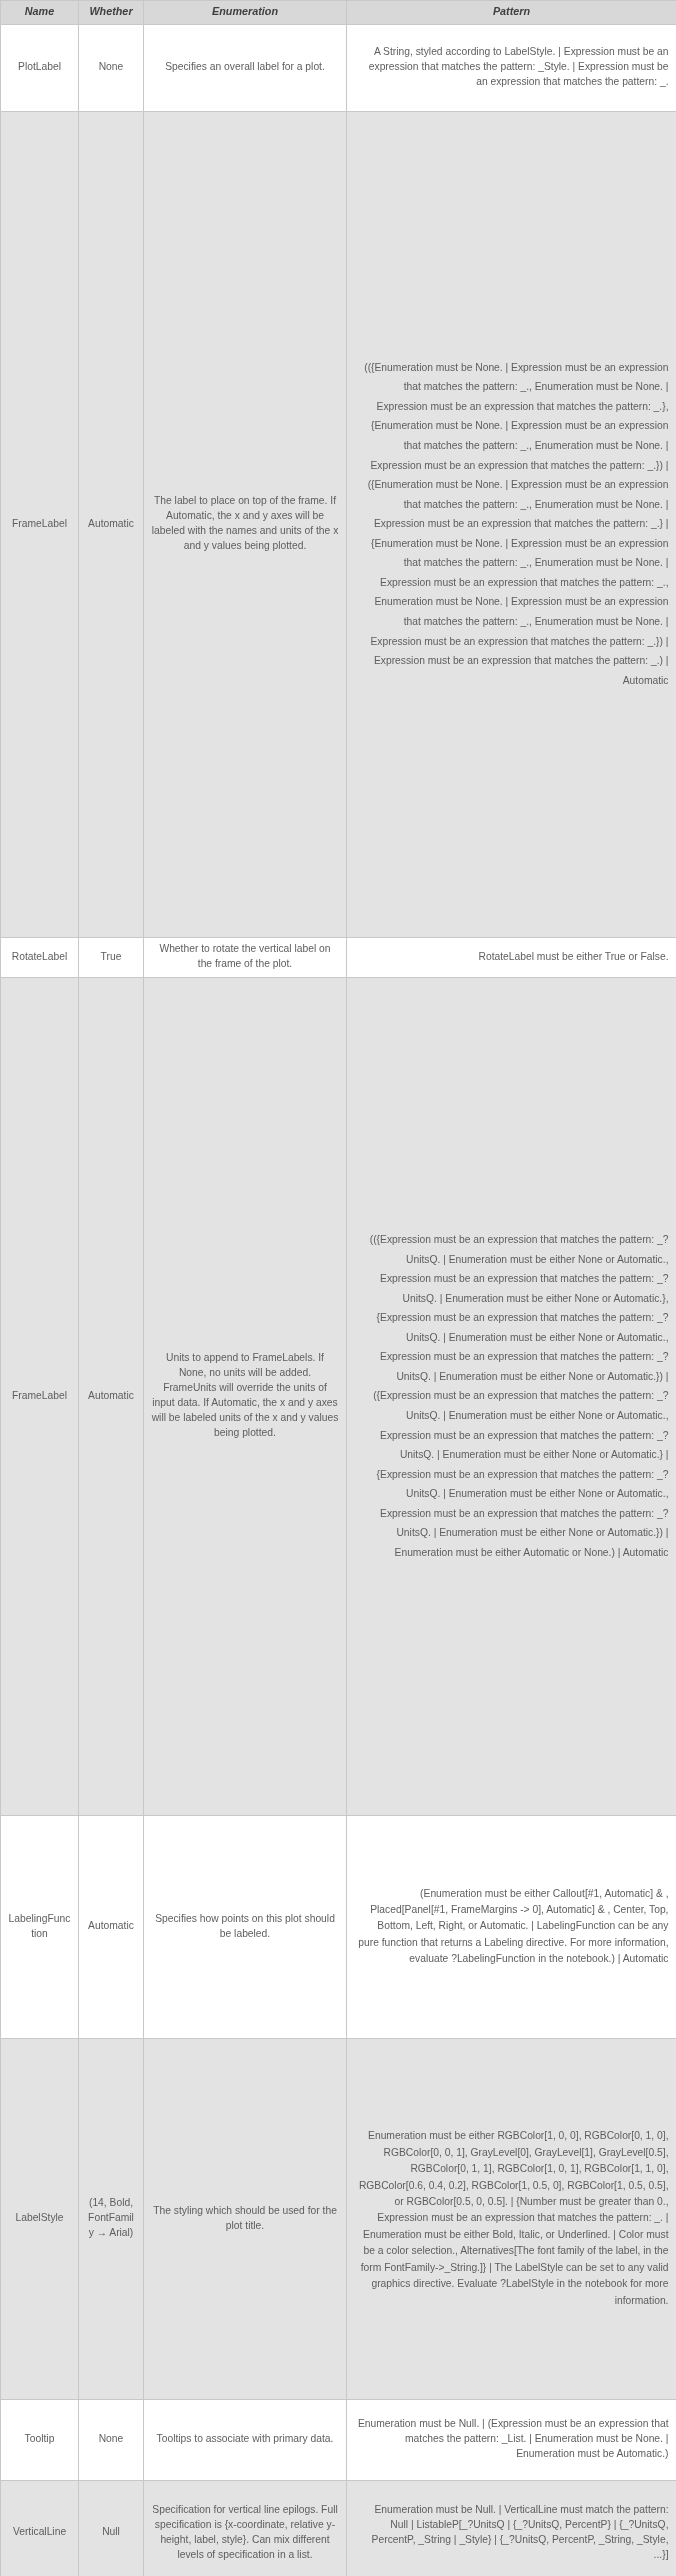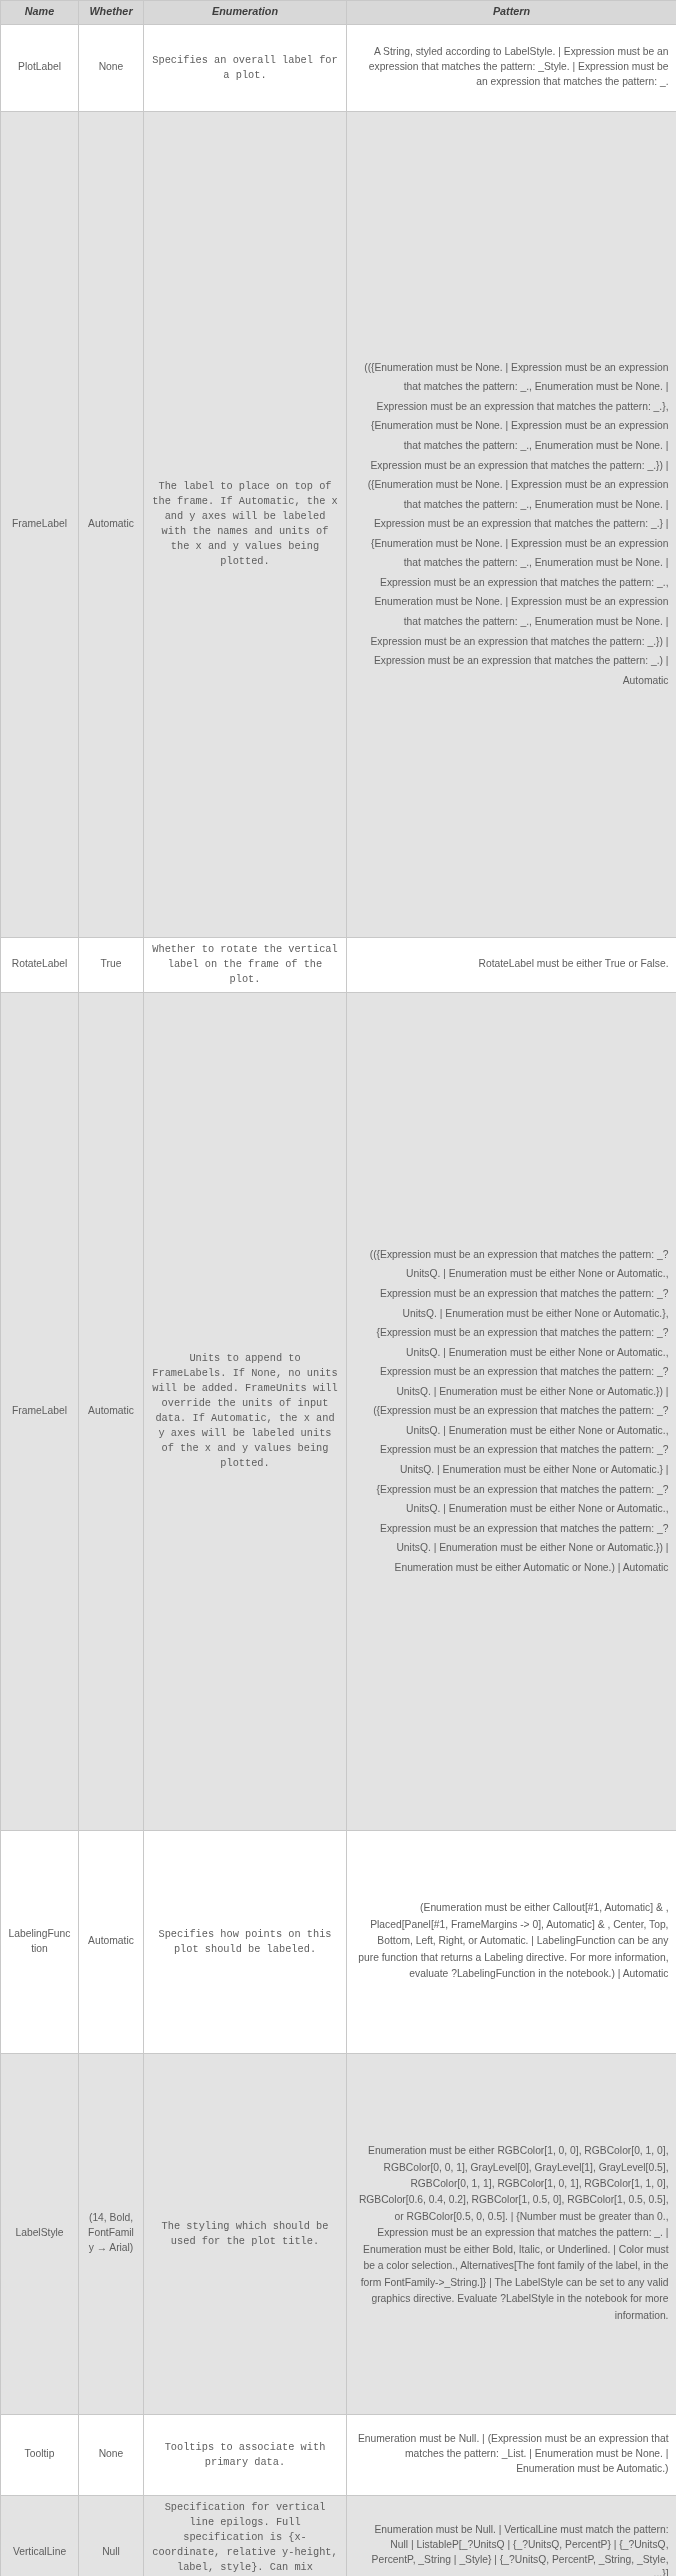--- a/index.html
+++ b/index.html
@@ -32,21 +32,21 @@
   #doc-table th {
     text-align: center;
     padding: 2.8px 7.5px;
     font-size: 10.8px;
     font-weight: bold;
     color: #3f3f3f;
     font-style: italic;
   }
   #doc-table td { padding: 4.7px 7.5px; }
   td.cell-name, td.cell-default { text-align: center; padding-left: 7.5px; }
-  td.cell-desc { text-align: center; font-family: Liberation Mono, monospace; }
+  td.cell-desc { text-align: center; }
   td.cell-pattern { text-align: right; padding: 5.6px 11.3px; }
 
   
   tbody tr:nth-child(even) { background: #e3e3e3; }
   tbody tr:nth-child(odd)  { background: #ffffff; }
 
   
   tbody tr:nth-child(1) { height: 87px;  }
   tbody tr:nth-child(2) { height: 826px; }
   tbody tr:nth-child(3) { height: 28px;  }

